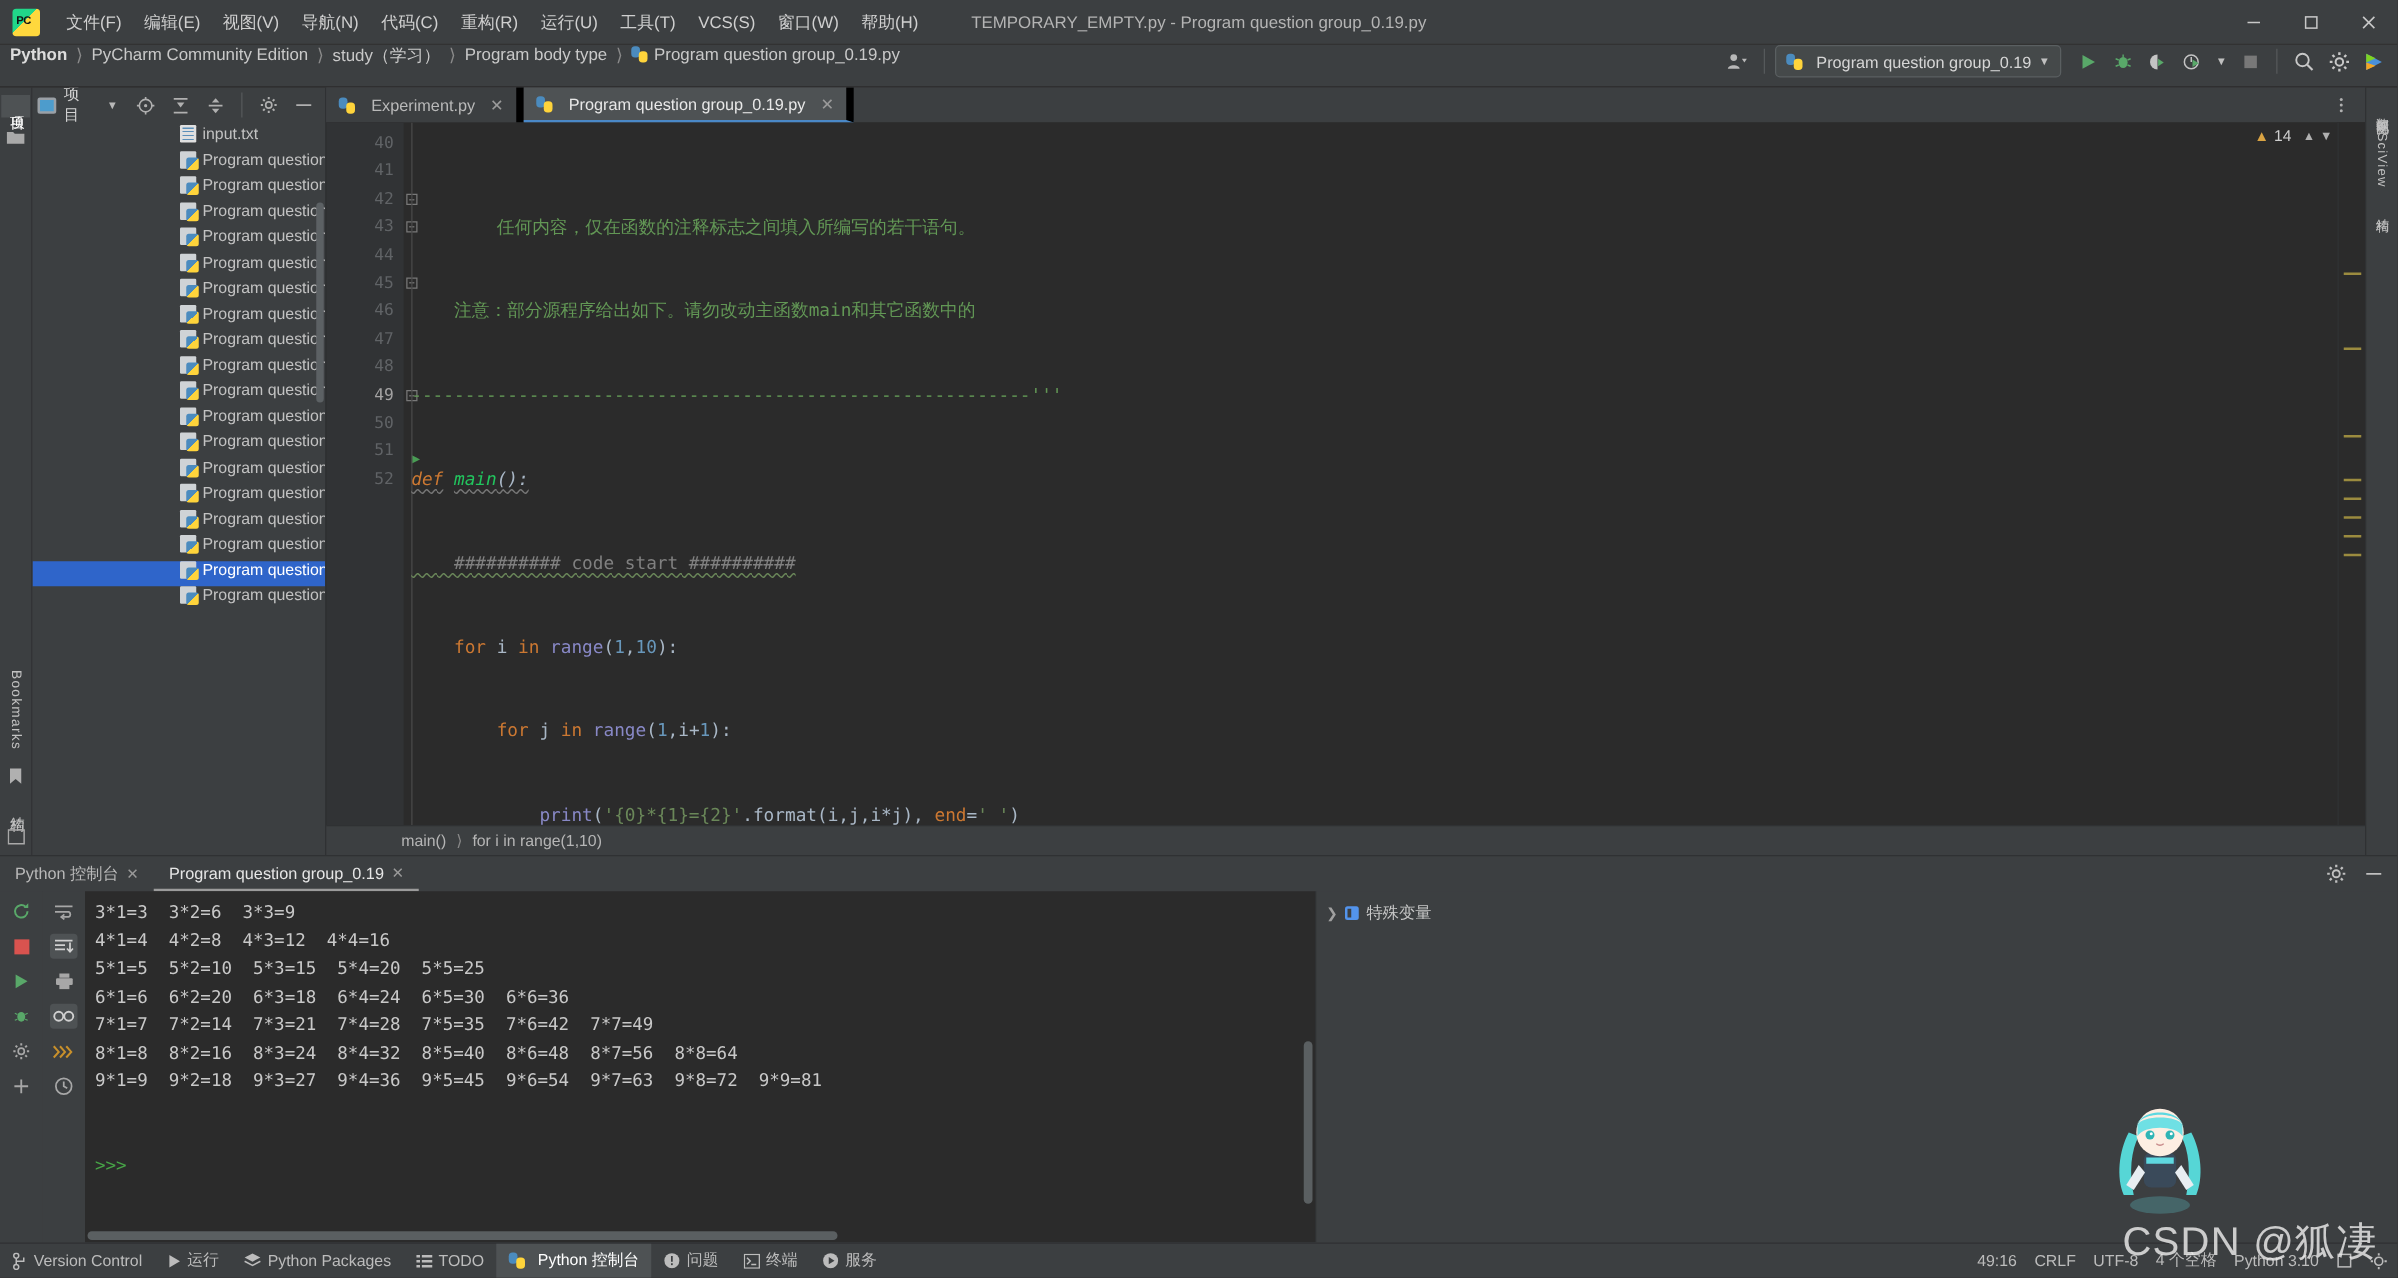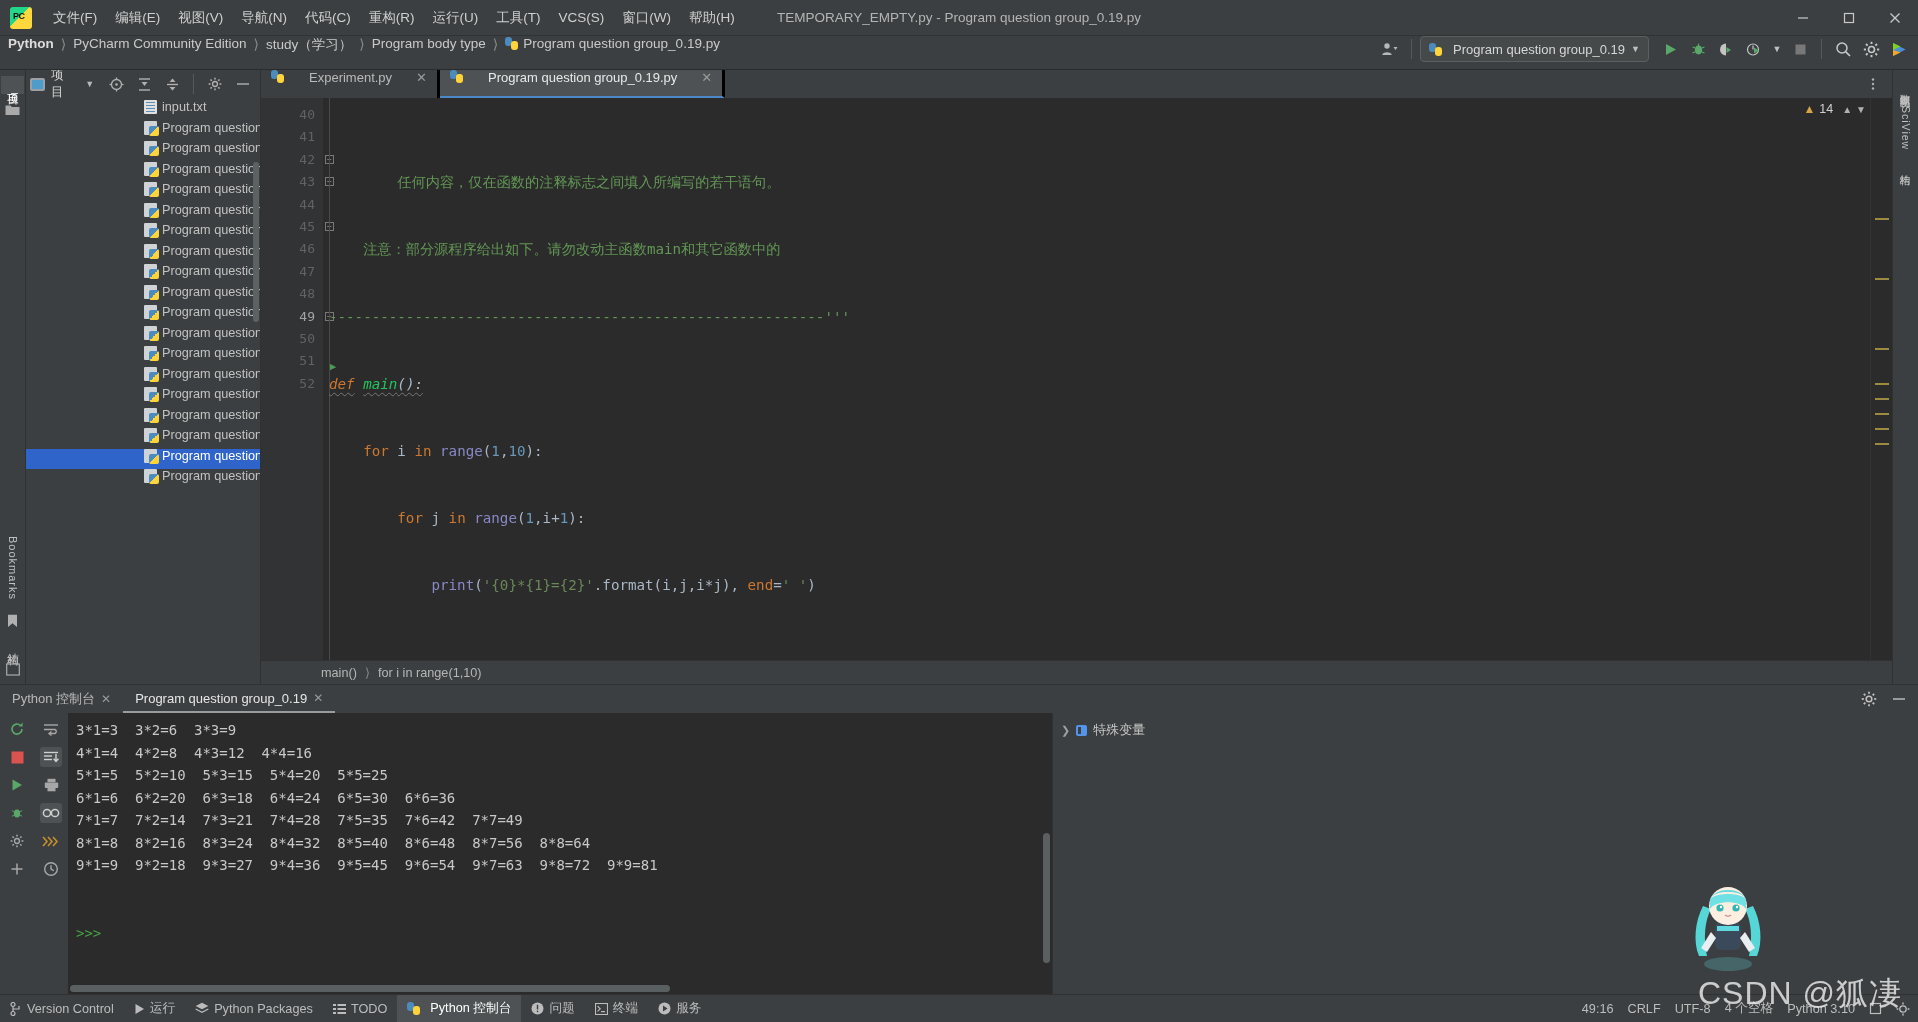--- a/index.html
+++ b/index.html
@@ -108,22 +108,22 @@
   .file-ico.py::after {
     content: ""; position: absolute; right: -2px; bottom: -1px; width: 10px; height: 10px;
     background: linear-gradient(135deg,#4b8bbe 0 50%, #ffd43b 50% 100%); border-radius: 2px;
   }
   .proj-scroll { position: absolute; right: 1px; top: 64px; width: 6px; height: 160px; background: #5c6164; border-radius: 3px; }
 
   
   .editor-col { flex: 1; display: flex; flex-direction: column; min-width: 0; background: #2b2b2b; }
   .tabbar { height: 28px; background: #3c3f41; display: flex; align-items: stretch; flex: none; position: relative; }
   .etab {
-    display: flex; gap: 20px; padding: 0 10px; font-size: 13px; color: #b9b9b9;
-    background: #3c3f41; border-right: 3px solid #000000; white-space: nowrap;
+    display: flex; align-items: center; gap: 8px; padding: 0 10px; font-size: 13px; color: #b9b9b9;
+    background: #3c3f41; border-right: 6px solid #000000; white-space: nowrap;
   }
   .etab.active { background: #4e5254; color: #e8e8e8; border-bottom: 2px solid #4a88c7; }
   .etab .x { font-size: 13px; color: #9a9a9a; margin-left: 4px; }
   .tabbar-right { position: absolute; right: 6px; top: 0; height: 28px; display: flex; align-items: center; }
 
   .editor-area { flex: 1; display: flex; position: relative; min-height: 0; background: #2b2b2b; }
   .gutter {
     width: 62px; background: #313335; flex: none; padding-top: 6px; text-align: right;
     font-family: "DejaVu Sans Mono", monospace; font-size: 13px; color: #606366; user-select: none; position: relative;
   }
@@ -550,20 +550,21 @@
             <div class="gln">50</div>
             <div class="gln">51<span class="runmark">▶</span></div>
             <div class="gln">52</div>
           </div>
         <div class="code" id="code">
           <div class="indent-guide" style="left:6px;"></div>
           <div class="cl"><span class="doc">        任何内容，仅在函数的注释标志之间填入所编写的若干语句。</span></div>
           <div class="cl"><span class="doc">    注意：部分源程序给出如下。请勿改动主函数main和其它函数中的</span></div>
           <div class="cl"><span class="doc">----------------------------------------------------------'''</span></div>
           <div class="cl"><span class="kw wavy-gray">def</span><span class="txt"> </span><span class="fn wavy-gray">main</span><span class="txt wavy-gray">():</span></div>
+          <div class="cl"><span class="gray wavy">    ########## code start ##########</span></div>
           <div class="cl"><span class="kw">    for</span><span class="txt"> i </span><span class="kw">in</span><span class="txt"> </span><span class="bi">range</span><span class="txt">(</span><span class="num">1</span><span class="txt">,</span><span class="num">10</span><span class="txt">):</span></div>
           <div class="cl"><span class="kw">        for</span><span class="txt"> j </span><span class="kw">in</span><span class="txt"> </span><span class="bi">range</span><span class="txt">(</span><span class="num">1</span><span class="txt">,i+</span><span class="num">1</span><span class="txt">):</span></div>
           <div class="cl"><span class="txt">            </span><span class="bi">print</span><span class="txt">(</span><span class="str">'{0}*{1}={2}'</span><span class="txt">.format(i,j,i*j), </span><span class="kw">end</span><span class="txt">=</span><span class="str">' '</span><span class="txt">)</span></div>
           
           
           
           
           
         </div>
 

